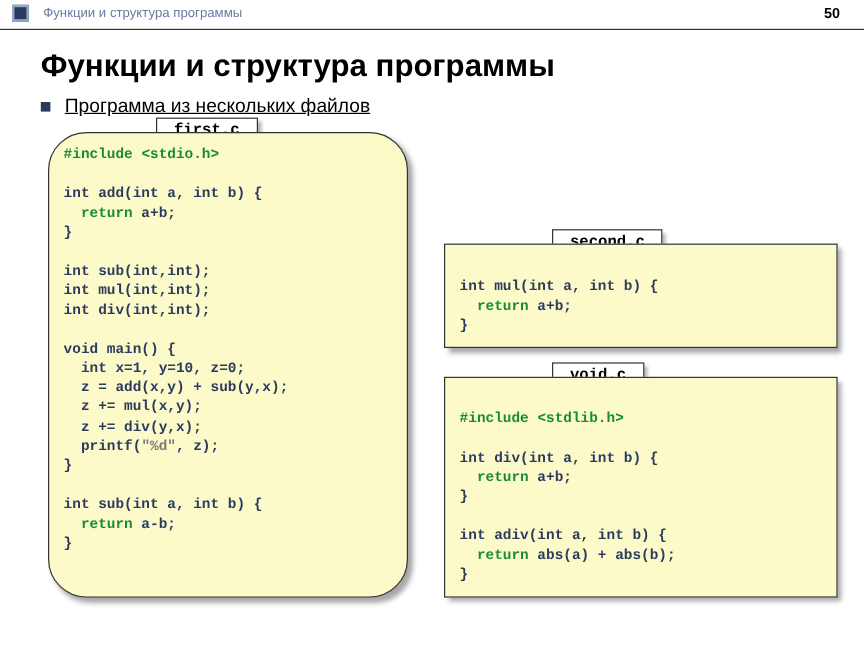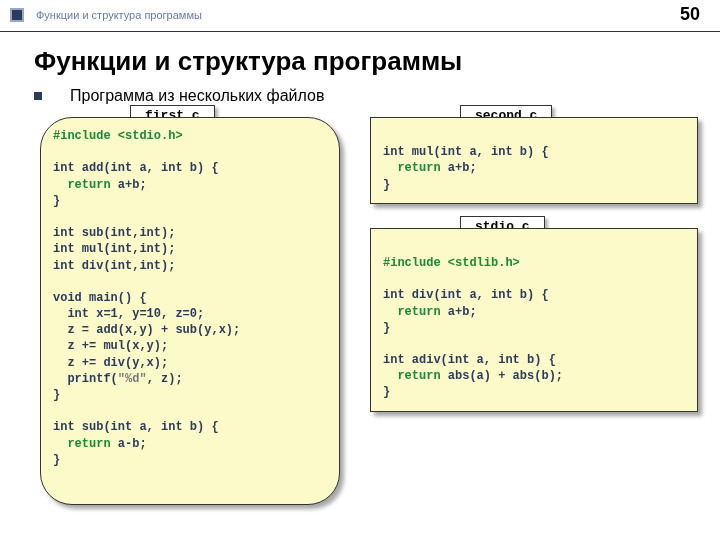--- a/index.html
+++ b/index.html
@@ -27,50 +27,52 @@
     width: 14px;
     height: 14px;
     background: #2a3b5f;
     border: 2px solid #97a7c6;
   }
   .breadcrumb {
     font-size: 11px;
     color: #6a7ba0;
   }
   .page-number {
-    font-size: 18px;
+    font-size: 12px;
     font-weight: bold;
     color: #000;
   }
   .main-title {
     font-size: 26px;
     font-weight: bold;
     color: #000;
     padding: 14px 0 10px 34px;
   }
   .subtitle-row {
     display: flex;
     align-items: center;
-    gap: 28px;
+    gap: 12px;
     padding-left: 34px;
     margin-bottom: 12px;
+    text-decoration: underline;
   }
   .bullet {
     width: 8px;
     height: 8px;
     background: #2a3b5f;
   }
   .subtitle {
     font-size: 16px;
     color: #000;
   }
   .content {
     display: flex;
     gap: 30px;
     padding: 0 20px 0 40px;
+    align-items: flex-end;
   }
   .left-col { width: 300px; position: relative; }
   .right-col { width: 328px; display: flex; flex-direction: column; gap: 24px; }
   .code-box {
     background: #fcfac8;
     border: 1px solid #333;
     box-shadow: 4px 4px 4px rgba(0,0,0,0.35);
     font-family: "Courier New", monospace;
     font-size: 12px;
     font-weight: bold;
@@ -147,21 +149,21 @@
     <div class="right-box-wrap">
       <div class="file-label">second.c</div>
       <div class="code-box">
 <span>int mul(int a, int b) {</span>
 <span class="c-green">  return</span><span> a+b;</span>
 <span>}</span>
 </div>
     </div>
 
     <div class="right-box-wrap">
-      <div class="file-label">stdio.c</div>
+      <div class="file-label">void.c</div>
       <div class="code-box">
 <span class="c-green">#include</span> <span class="c-green">&lt;stdlib.h&gt;</span>
 
 <span>int div(int a, int b) {</span>
 <span class="c-green">  return</span><span> a+b;</span>
 <span>}</span>
 
 <span>int adiv(int a, int b) {</span>
 <span class="c-green">  return</span><span> abs(a) + abs(b);</span>
 <span>}</span></div>

